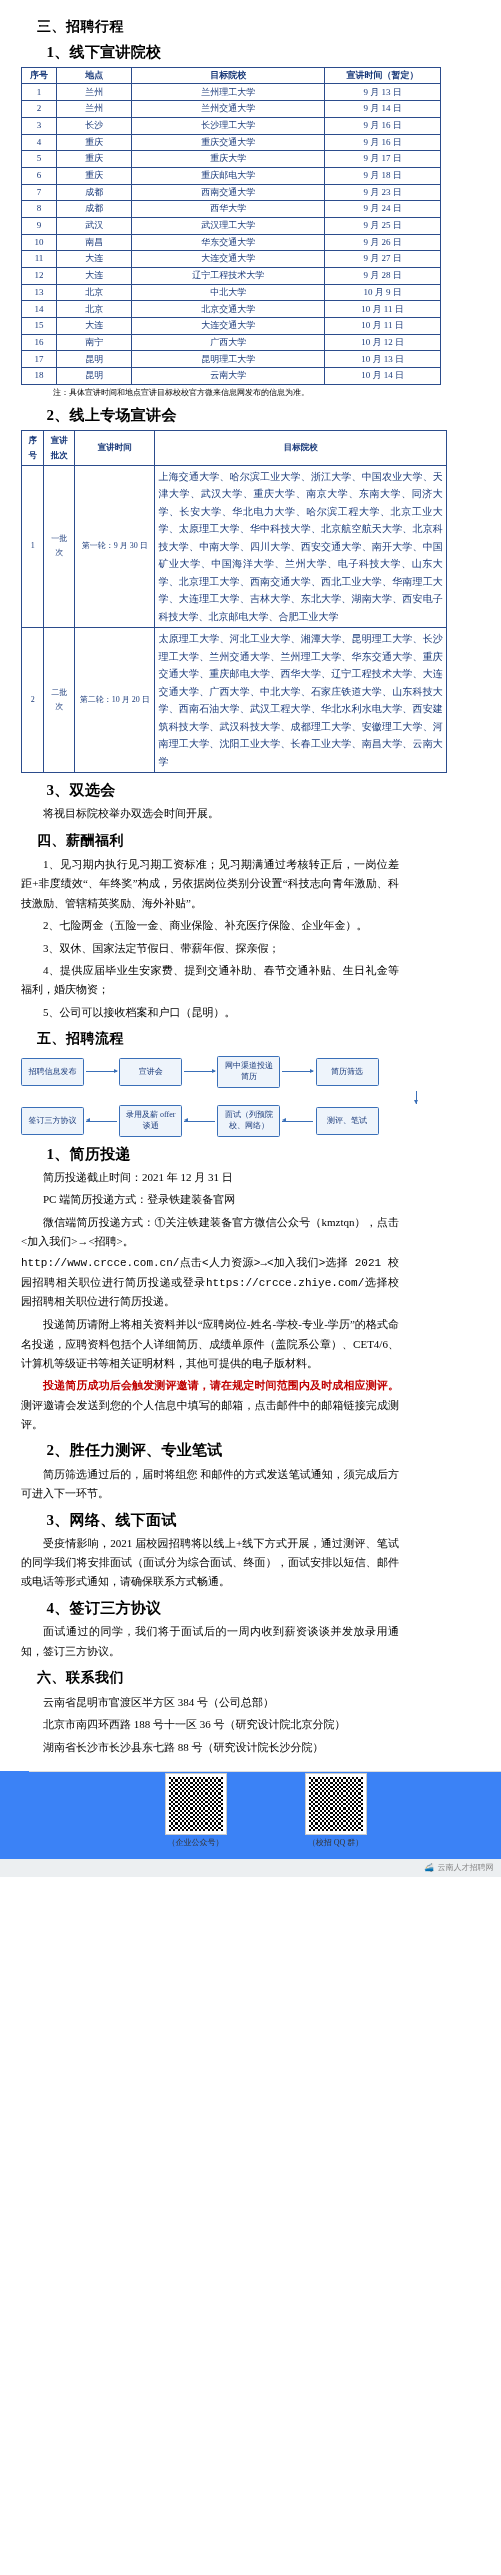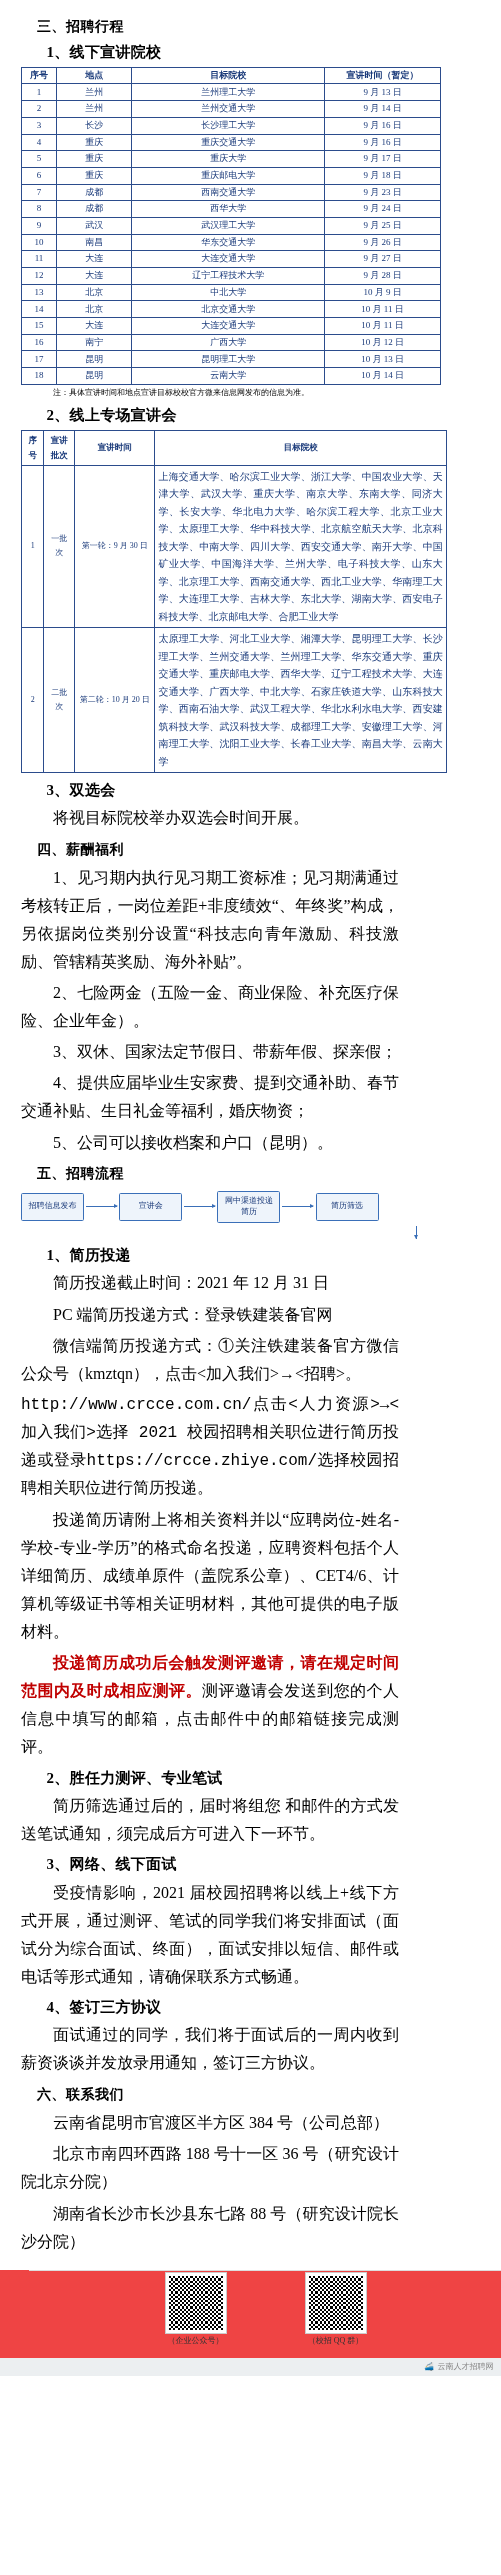--- a/index.html
+++ b/index.html
@@ -24,21 +24,21 @@
     margin: 8.5px 0 5.3px 16px;
     letter-spacing: 0.5px;
   }
   h3.sub {
     font-size: 15px;
     font-weight: bold;
     margin: 7.4px 0 4.3px 25.5px;
     letter-spacing: 0.3px;
   }
   p.body {
-    font-size: 16px;
+    font-size: 11px;
     line-height: 1.75;
     margin: 3.2px 0 3.2px 0;
     text-indent: 2em;
     text-align: justify;
   }
   p.body.noind { text-indent: 0; font-family: Liberation Mono, monospace; }
   .em { color: #c00000; font-weight: bold; }
   table.tbl {
     border-collapse: collapse;
     margin: 3.2px auto 2.1px auto;
@@ -155,21 +155,21 @@
     border-top: 4.3px solid #3a6fb8;
     border-left: 2.7px solid transparent;
     border-right: 2.7px solid transparent;
   }
   
   .footer {
     margin-top: 14px;
     width: 502px;
     height: 106px;
     position: relative;
-    background: #ef4444;
+    background: #3b82f6;
     padding-left: 29px;
   }
   .qr-row {
     display: flex;
     justify-content: center;
     gap: 80px;
     padding-top: 3.2px;
   }
   .qr-item { text-align: center; }
   .qr {
@@ -374,20 +374,29 @@
       <div class="fbox">招聘信息发布</div>
       <div class="arrow-r"></div>
       <div class="fbox">宣讲会</div>
       <div class="arrow-r"></div>
       <div class="fbox">网中渠道投递简历</div>
       <div class="arrow-r"></div>
       <div class="fbox">简历筛选</div>
     </div>
     <div class="arrow-down-wrap">
       <div class="arrow-d"></div>
+    </div>
+    <div class="flowrow">
+      <div class="fbox">签订三方协议</div>
+      <div class="arrow-l"></div>
+      <div class="fbox">录用及薪 offer 谈通</div>
+      <div class="arrow-l"></div>
+      <div class="fbox">面试（列预院校、网络）</div>
+      <div class="arrow-l"></div>
+      <div class="fbox">测评、笔试</div>
     </div>
   </div>
 
   <h3 class="sub">1、简历投递</h3>
   <p class="body">简历投递截止时间：2021 年 12 月 31 日</p>
   <p class="body">PC 端简历投递方式：登录铁建装备官网</p>
   <p class="body">微信端简历投递方式：①关注铁建装备官方微信公众号（kmztqn），点击&lt;加入我们&gt;→&lt;招聘&gt;。</p>
   <p class="body noind">http://www.crcce.com.cn/点击&lt;人力资源&gt;→&lt;加入我们&gt;选择 2021 校园招聘相关职位进行简历投递或登录https://crcce.zhiye.com/选择校园招聘相关职位进行简历投递。</p>
   <p class="body">投递简历请附上将相关资料并以“应聘岗位-姓名-学校-专业-学历”的格式命名投递，应聘资料包括个人详细简历、成绩单原件（盖院系公章）、CET4/6、计算机等级证书等相关证明材料，其他可提供的电子版材料。</p>
   <p class="body"><span class="em">投递简历成功后会触发测评邀请，请在规定时间范围内及时成相应测评。</span><span>测评邀请会发送到您的个人信息中填写的邮箱，点击邮件中的邮箱链接完成测评。</span></p>

